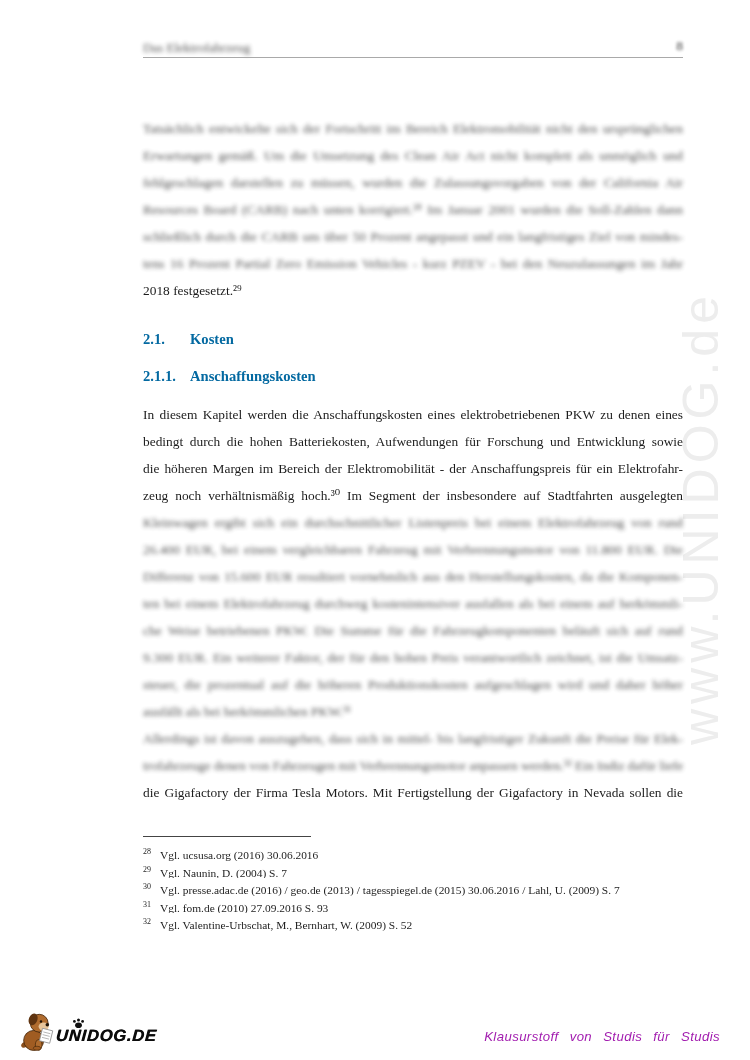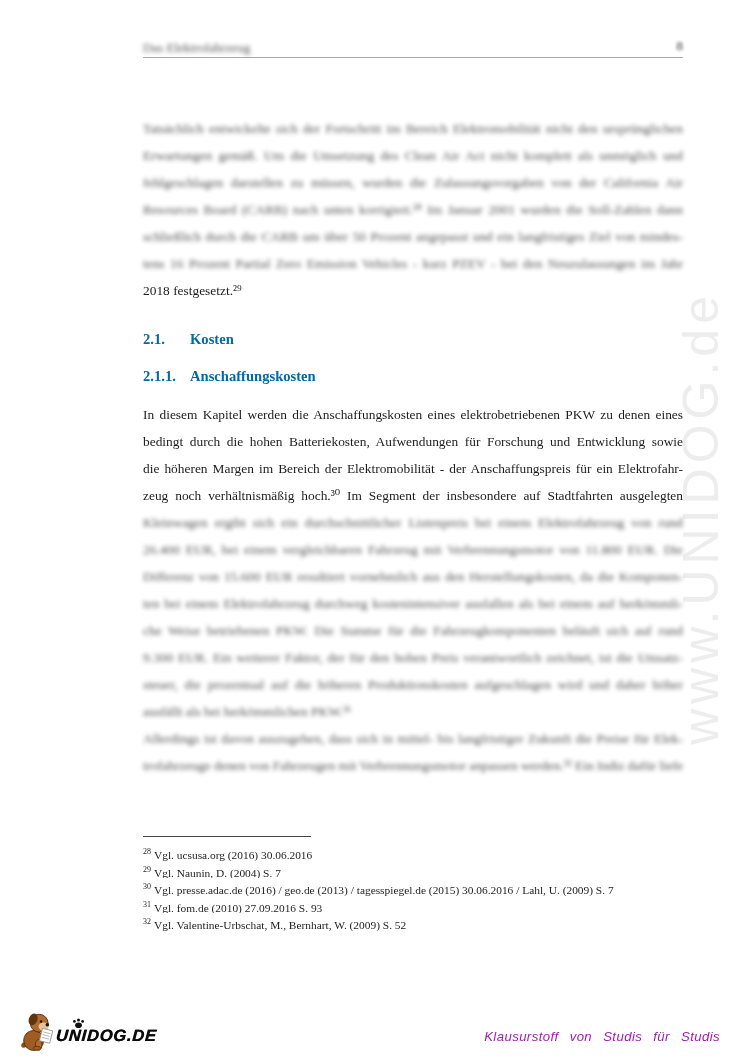--- a/index.html
+++ b/index.html
@@ -41,21 +41,21 @@
     font-size:14.6px; line-height:20px; color:#0369a1; }
   .h-kosten { top:329px; }
   .h-ansch  { top:366px; }
   .heading .num { display:inline-block; width:47px; }
   
   .fn-sep { position:absolute; left:143px; top:836px; width:168px; height:0;
     border-top:1.2px solid #444; z-index:1; }
   .footnotes { position:absolute; left:143px; top:843px; width:560px; z-index:1; }
   .footnote { height:17.6px; line-height:17.6px; font-size:11.4px; color:#1d1d1d;
     white-space:nowrap; overflow:hidden; }
-  .footnote sup { font-size:.7em; vertical-align:super; margin-right:3px; }
+  .footnote sup { font-size:.7em; vertical-align:super; margin-right:9px; }
   
   .footer { position:absolute; left:0; top:1000px; width:750px; height:60px; z-index:2; }
   .dog-icon { position:absolute; left:20px; top:11px; }
   .brand {
     position:absolute; left:56px; top:26px;
     font-family:"Liberation Sans","DejaVu Sans",sans-serif;
     font-style:italic; font-weight:900; font-size:16.5px; letter-spacing:.8px;
     color:#0c0c0c; transform:skewX(-4deg);
     text-shadow:.5px 0 #0c0c0c;
   }
@@ -105,20 +105,21 @@
       <div class="line blurred">Kleinwagen ergibt sich ein durchschnittlicher Listenpreis bei einem Elektrofahrzeug von rund</div>
       <div class="line blurred">26.400 EUR, bei einem vergleichbaren Fahrzeug mit Verbrennungsmotor von 11.800 EUR. Die</div>
       <div class="line blurred">Differenz von 15.600 EUR resultiert vornehmlich aus den Herstellungskosten, da die Komponen-</div>
       <div class="line blurred">ten bei einem Elektrofahrzeug durchweg kostenintensiver ausfallen als bei einem auf herkömmli-</div>
       <div class="line blurred">che Weise betriebenen PKW. Die Summe für die Fahrzeugkomponenten beläuft sich auf rund</div>
       <div class="line blurred">9.300 EUR. Ein weiterer Faktor, der für den hohen Preis verantwortlich zeichnet, ist die Umsatz-</div>
       <div class="line blurred">steuer, die prozentual auf die höheren Produktionskosten aufgeschlagen wird und daher höher</div>
       <div class="line blurred short">ausfällt als bei herkömmlichen PKW.³¹</div>
       <div class="line blurred">Allerdings ist davon auszugehen, dass sich in mittel- bis langfristiger Zukunft die Preise für Elek-</div>
       <div class="line blurred">trofahrzeuge denen von Fahrzeugen mit Verbrennungsmotor anpassen werden.³² Ein Indiz dafür liefert</div>
+      <div class="line">die Gigafactory der Firma Tesla Motors. Mit Fertigstellung der Gigafactory in Nevada sollen die</div>
     </div>
 
   <div class="fn-sep"></div>
   <div class="footnotes">
       <div class="footnote"><sup>28</sup><span>Vgl. ucsusa.org (2016) 30.06.2016</span></div>
       <div class="footnote"><sup>29</sup><span>Vgl. Naunin, D. (2004) S. 7</span></div>
       <div class="footnote"><sup>30</sup><span>Vgl. presse.adac.de (2016) / geo.de (2013) / tagesspiegel.de (2015) 30.06.2016 / Lahl, U. (2009) S. 7</span></div>
       <div class="footnote"><sup>31</sup><span>Vgl. fom.de (2010) 27.09.2016 S. 93</span></div>
       <div class="footnote"><sup>32</sup><span>Vgl. Valentine-Urbschat, M., Bernhart, W. (2009) S. 52</span></div>
     </div>

